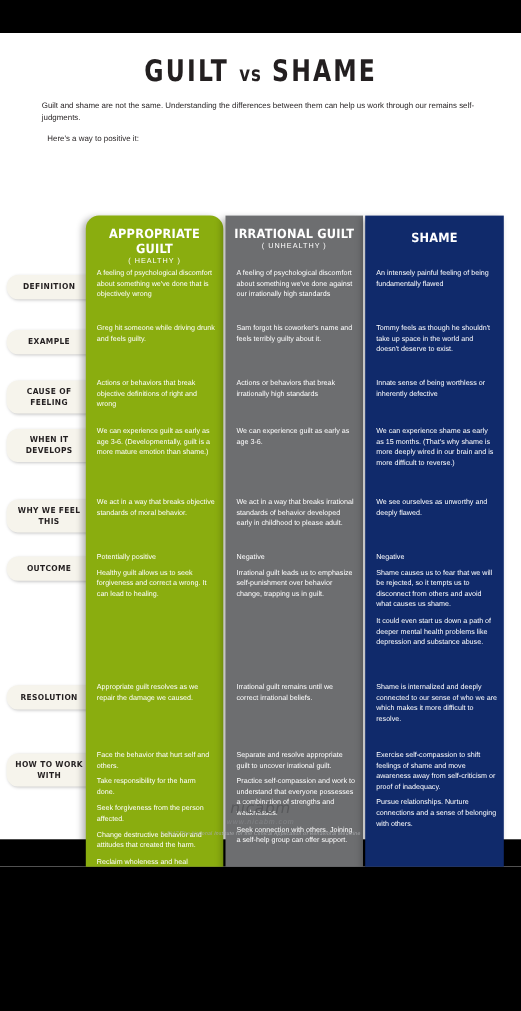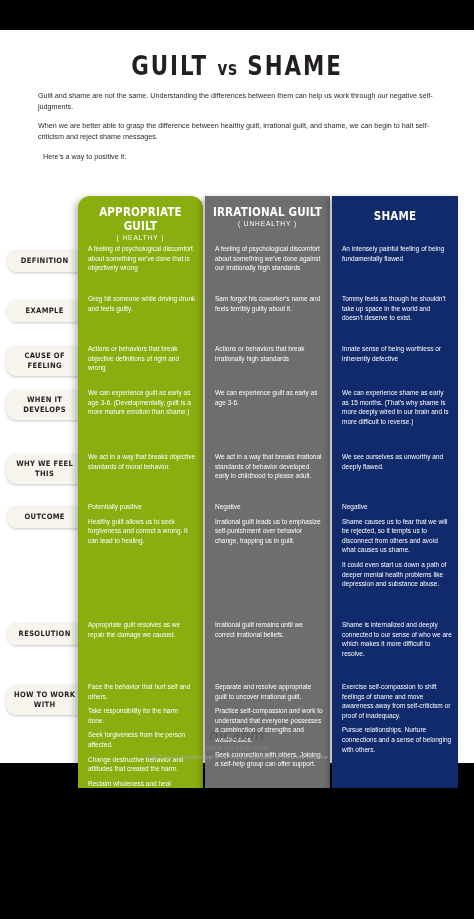--- a/index.html
+++ b/index.html
@@ -175,22 +175,21 @@
   <div class="top-bar"></div>
   <div class="bottom-bar"></div>
 
   <div class="title">
     <span>GUILT</span>
     <span class="vs">vs</span>
     <span>SHAME</span>
   </div>
 
   <div class="intro">
-    <p>Guilt and shame are not the same. Understanding the differences between them can help us work through our negative self-judgments.</p>
-    <p>When we are better able to grasp the difference between healthy guilt, irrational guilt, and shame, we can begin to halt self-criticism and reject shame messages.</p>
+    <p>Guilt and shame are not the same. Understanding the differences between them can help us work through our remains self-judgments.</p>
     <p class="indent">Here's a way to positive it:</p>
   </div>
 
   <div class="chart">
 
     <div class="tab" style="top:54px;height:22px;">
       <span>DEFINITION</span>
     </div>
     <div class="tab" style="top:104px;height:22px;">
       <span>EXAMPLE</span>

